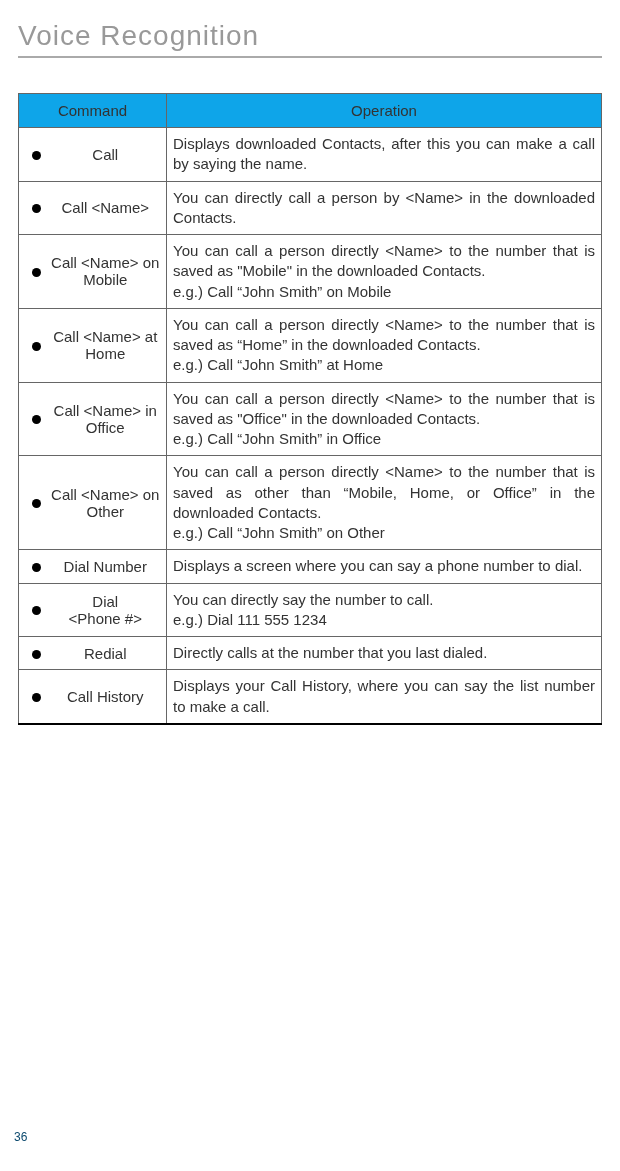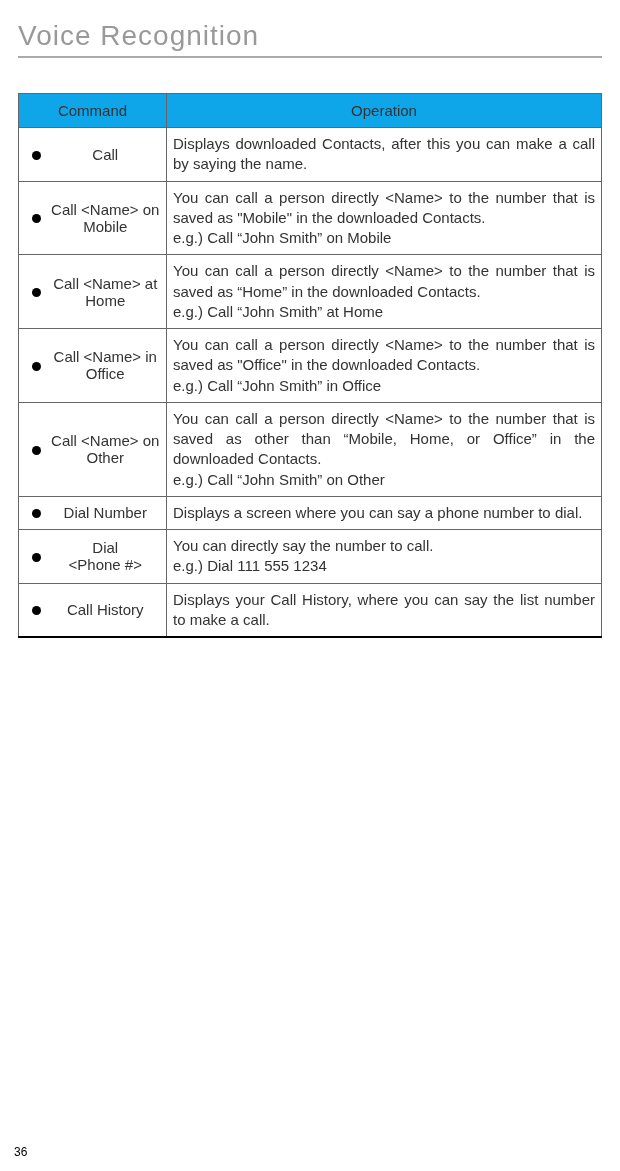--- a/index.html
+++ b/index.html
@@ -72,23 +72,23 @@
     .bullet-dot {
       width: 9px;
       height: 9px;
       background: #000;
       border-radius: 50%;
       display: inline-block;
     }
     .page-num {
       position: absolute;
       left: 14px;
-      bottom: 12px;
+      bottom: 27px;
       font-size: 12px;
-      color: #000000;
+      color: #0c4a6e;
     }
     thead th:first-child { border-right: none; }
     thead th:last-child { }
   </style>
 </head>
 <body>
 
 <div class="title">Voice Recognition</div>
 <hr class="title-rule">
 
@@ -102,20 +102,25 @@
     <tr>
       <th colspan="2">Command</th>
       <th>Operation</th>
     </tr>
   </thead>
   <tbody>
       <tr>
         <td class="col-bullet"><span class="bullet-dot"></span></td>
         <td class="col-cmd">Call</td>
         <td class="col-op">Displays downloaded Contacts, after this you can make a call by saying the name.</td>
+      </tr>
+      <tr>
+        <td class="col-bullet"><span class="bullet-dot"></span></td>
+        <td class="col-cmd">Call &lt;Name&gt;</td>
+        <td class="col-op">You can directly call a person by &lt;Name&gt; in the downloaded Contacts.</td>
       </tr>
       <tr>
         <td class="col-bullet"><span class="bullet-dot"></span></td>
         <td class="col-cmd">Call &lt;Name&gt; on Mobile</td>
         <td class="col-op">You can call a person directly &lt;Name&gt; to the number that is saved as "Mobile" in the downloaded Contacts.<br>e.g.) Call “John Smith” on Mobile</td>
       </tr>
       <tr>
         <td class="col-bullet"><span class="bullet-dot"></span></td>
         <td class="col-cmd">Call &lt;Name&gt; at Home</td>
         <td class="col-op">You can call a person directly &lt;Name&gt; to the number that is saved as “Home” in the downloaded Contacts.<br>e.g.) Call “John Smith” at Home</td>
@@ -135,19 +140,24 @@
         <td class="col-cmd">Dial Number</td>
         <td class="col-op">Displays a screen where you can say a phone number to dial.</td>
       </tr>
       <tr>
         <td class="col-bullet"><span class="bullet-dot"></span></td>
         <td class="col-cmd">Dial<br>&lt;Phone #&gt;</td>
         <td class="col-op">You can directly say the number to call.<br>e.g.) Dial 111 555 1234</td>
       </tr>
       <tr>
         <td class="col-bullet"><span class="bullet-dot"></span></td>
+        <td class="col-cmd">Redial</td>
+        <td class="col-op">Directly calls at the number that you last dialed.</td>
+      </tr>
+      <tr>
+        <td class="col-bullet"><span class="bullet-dot"></span></td>
         <td class="col-cmd">Call History</td>
         <td class="col-op">Displays your Call History, where you can say the list number to make a call.</td>
       </tr>
     </tbody>
 </table>
 
 <div class="page-num">36</div>
 
 </body></html>

